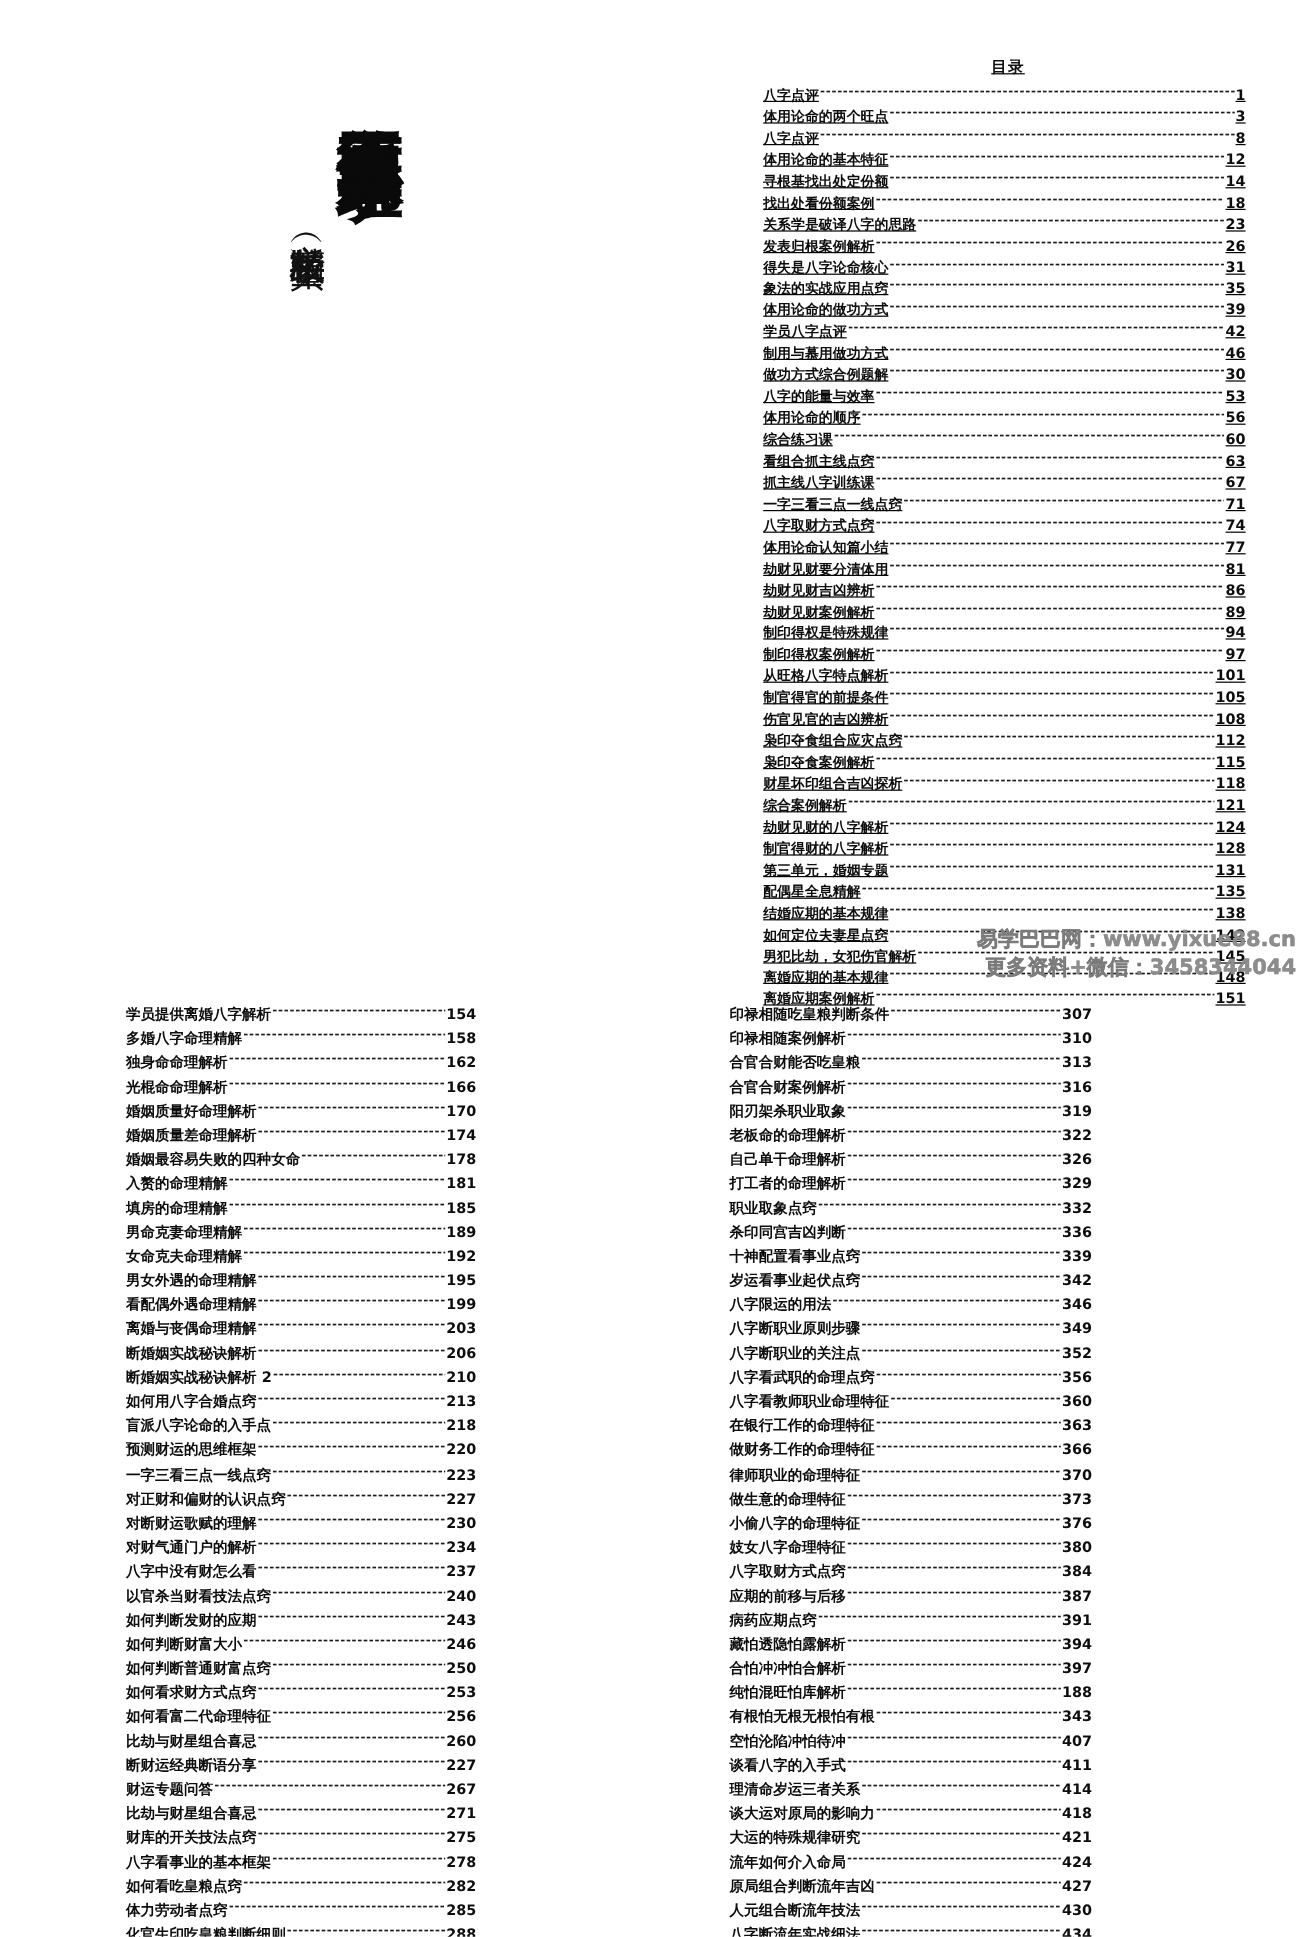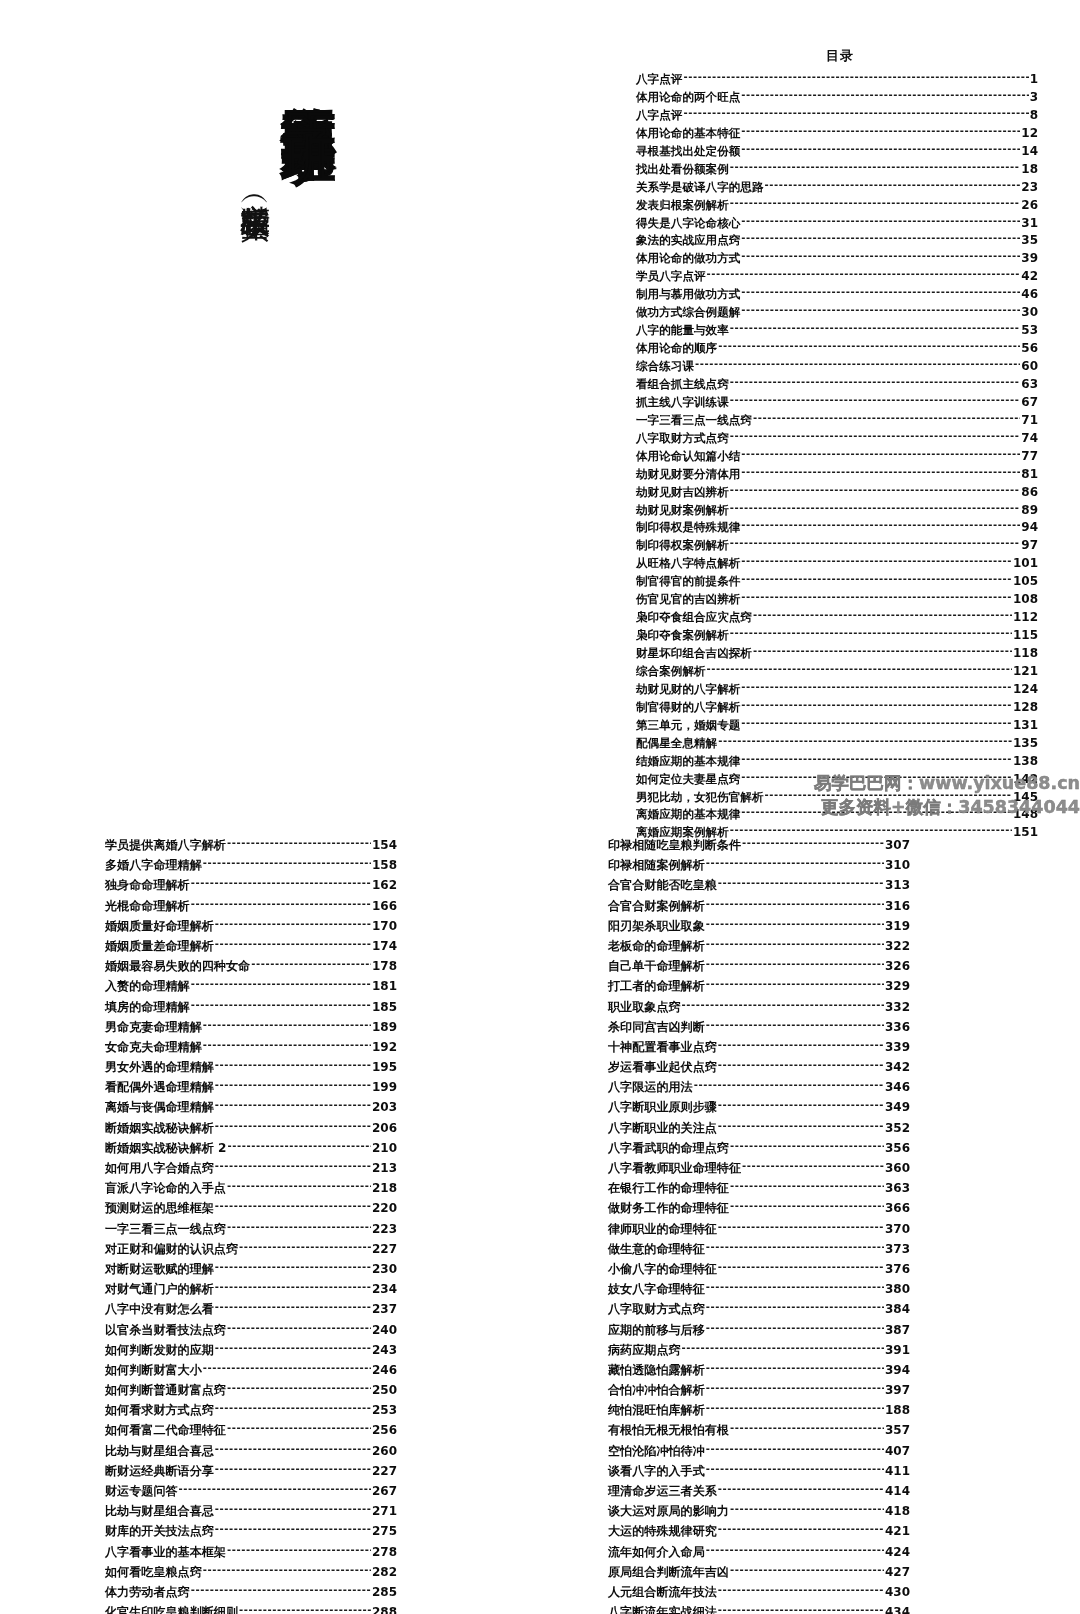--- a/index.html
+++ b/index.html
@@ -64,20 +64,21 @@
     margin-right: 8px;
   }
 
   
   .toc-page-1 {
     position: absolute;
     left: 600px;
     top: 0;
     width: 480px;
     height: 820px;
+    text-decoration: underline;
   }
   .toc-heading {
     text-align: center;
     font-family: "DejaVu Sans", "Liberation Sans", sans-serif;
     font-weight: bold;
     font-size: 13px;
     letter-spacing: 1px;
     padding-top: 47px;
     color: #111;
   }
@@ -769,21 +770,21 @@
           <span class="t-page">397</span>
         </li>
         <li class="toc-entry">
           <span class="t-label">纯怕混旺怕库解析</span>
           <span class="t-dots"></span>
           <span class="t-page">188</span>
         </li>
         <li class="toc-entry">
           <span class="t-label">有根怕无根无根怕有根</span>
           <span class="t-dots"></span>
-          <span class="t-page">357</span>
+          <span class="t-page">343</span>
         </li>
         <li class="toc-entry">
           <span class="t-label">空怕沦陷冲怕待冲</span>
           <span class="t-dots"></span>
           <span class="t-page">407</span>
         </li>
         <li class="toc-entry">
           <span class="t-label">谈看八字的入手式</span>
           <span class="t-dots"></span>
           <span class="t-page">411</span>

